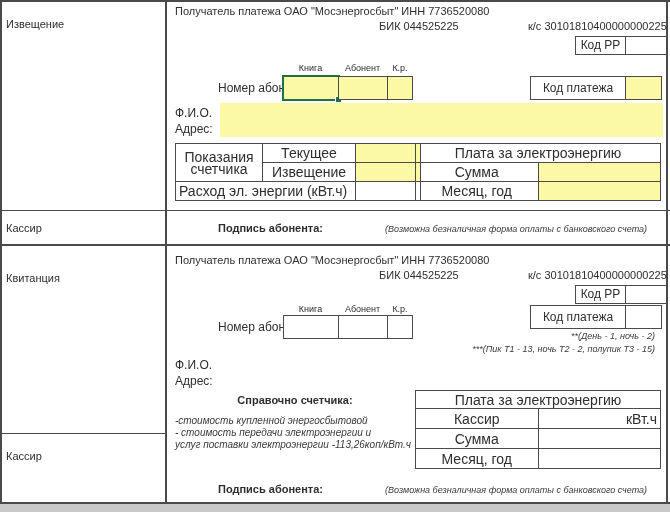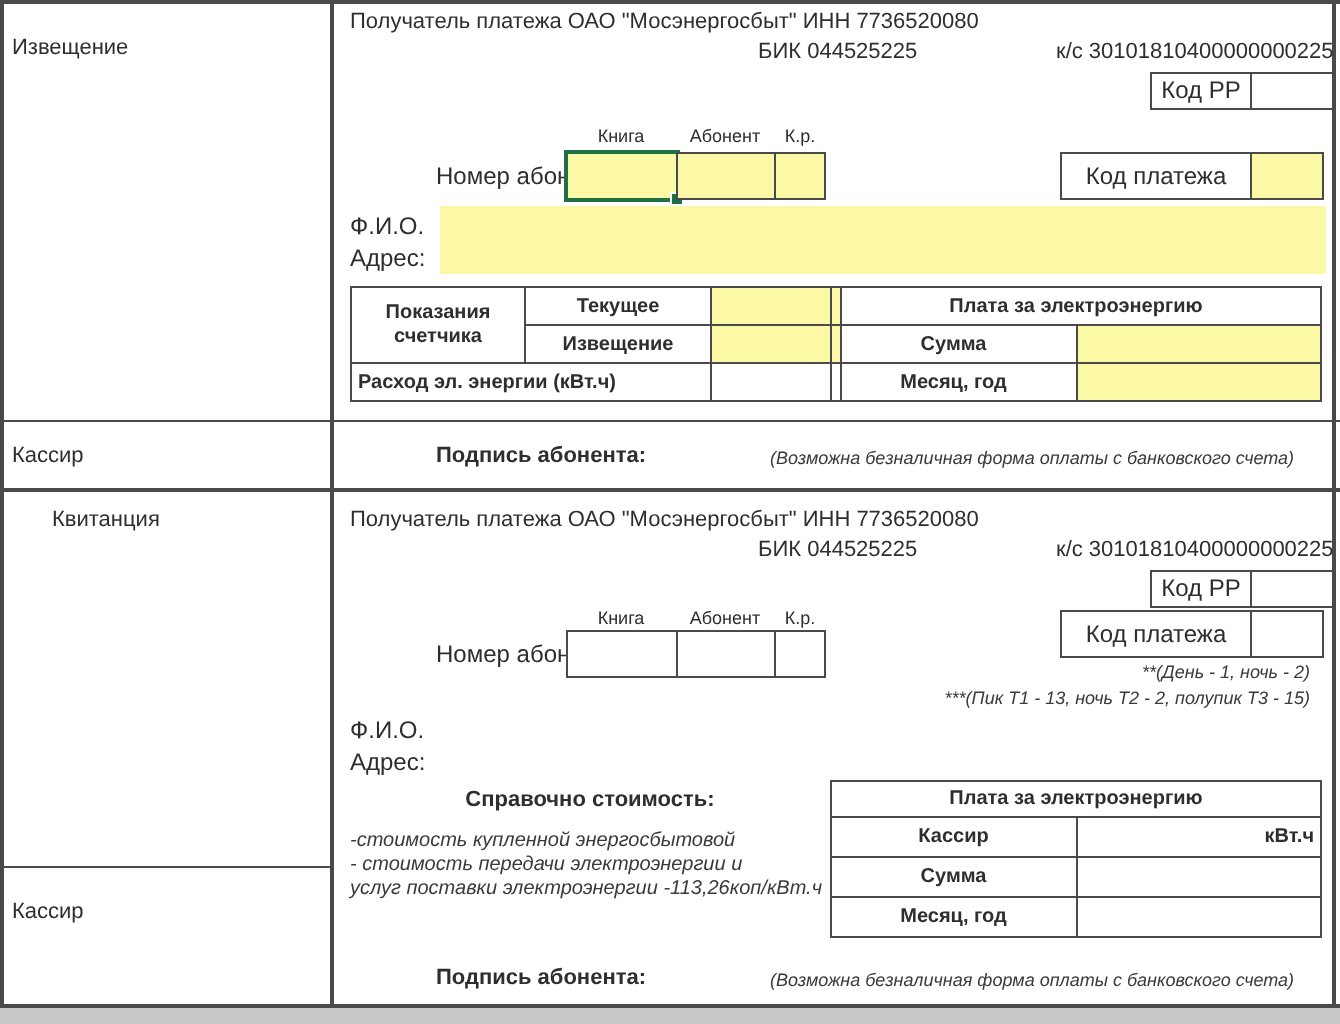--- a/index.html
+++ b/index.html
@@ -17,22 +17,22 @@
   .t11 { font-size:11px; }
   .t12 { font-size:12px; }
   .b   { font-weight:bold; }
   .it  { font-style:italic; color:#3a3a3a; }
   .ctr { text-align:center; }
   .rt  { text-align:right; }
   .sel { outline:2px solid #1f7145; outline-offset:-1px; }
   .handle { position:absolute; width:5px; height:5px; background:#1f7145; border:1px solid #fff;
             right:-4px; bottom:-4px; }
   table.grid { position:absolute; border-collapse:collapse; table-layout:fixed; }
-  table.grid td { border:1px solid #4a4a4a; font-size:10px; padding:0 3px; height:18px;
-                  overflow:hidden; white-space:nowrap;font-weight:bold; }
+  table.grid td { border:1px solid #4a4a4a; font-size:14px; padding:0 3px; height:18px;
+                  overflow:hidden; white-space:nowrap; }
   .wrapcell { white-space:normal !important; line-height:12px; text-align:center; }
 </style>
 </head>
 <body>
 
 <div class="sheet">
 
   <div class="line" style="left:0;top:0;width:670px;height:2px;"></div>
   <div class="line" style="left:0;top:0;width:2px;height:504px;"></div>
   <div class="line" style="left:666px;top:0;width:2px;height:504px;"></div>
@@ -101,21 +101,21 @@
     <tr>
       <td class="ctr">Месяц, год</td>
       <td class="ylw"></td>
     </tr>
   </tbody>
     </table>
 
   <div class="abs t11 b" style="left:218px;top:222px;">Подпись абонента:</div>
   <div class="abs t9 it rt" style="left:385px;top:224px;width:255px;">(Возможна безналичная форма оплаты с банковского счета)</div>
 
-  <div class="abs t11" style="left:6px;top:254px;margin-left:20px;">Квитанция</div>
+  <div class="abs t11" style="left:6px;top:272px;">Квитанция</div>
   <div class="abs t11" style="left:6px;top:450px;">Кассир</div>
 
   <div class="abs t11" style="left:175px;top:254px;">Получатель платежа ОАО "Мосэнергосбыт"  ИНН 7736520080</div>
   <div class="abs t11" style="left:379px;top:269px;">БИК 044525225</div>
   <div class="abs t11" style="left:528px;top:269px;">к/с 30101810400000000225</div>
 
   <div class="box t12 ctr" style="left:575px;top:285px;width:51px;height:19px;line-height:17px;">Код РР</div>
   <div class="box" style="left:625px;top:285px;width:42px;height:19px;"></div>
 
   <div class="abs t9 ctr" style="left:283px;top:304px;width:55px;">Книга</div>
@@ -129,21 +129,21 @@
 
   <div class="box t12 ctr" style="left:530px;top:305px;width:96px;height:24px;line-height:22px;">Код платежа</div>
   <div class="box" style="left:625px;top:305px;width:37px;height:24px;"></div>
 
   <div class="abs t9 it rt" style="left:380px;top:331px;width:275px;">**(День - 1, ночь - 2)</div>
   <div class="abs t9 it rt" style="left:380px;top:344px;width:275px;">***(Пик Т1 - 13, ночь Т2 - 2, полупик Т3 - 15)</div>
 
   <div class="abs t12" style="left:175px;top:358px;">Ф.И.О.</div>
   <div class="abs t12" style="left:175px;top:374px;">Адрес:</div>
 
-  <div class="abs t11 b ctr" style="left:175px;top:394px;width:240px;">Справочно стоимость:</div>
+  <div class="abs t11 b ctr" style="left:175px;top:394px;width:240px;">Справочно счетчика:</div>
   <div class="abs t10 it" style="left:175px;top:415px;width:248px;line-height:12px;">
     <div>-стоимость купленной энергосбытовой</div>
     <div>- стоимость передачи электроэнергии и</div>
     <div>услуг поставки электроэнергии -113,26коп/кВт.ч</div>
   </div>
 
   <table class="grid" style="left:415px;top:390px;width:246px;">
     <tbody>
         <tr>
           <td colspan="2" class="ctr" style="height:17px;">Плата за электроэнергию</td>

